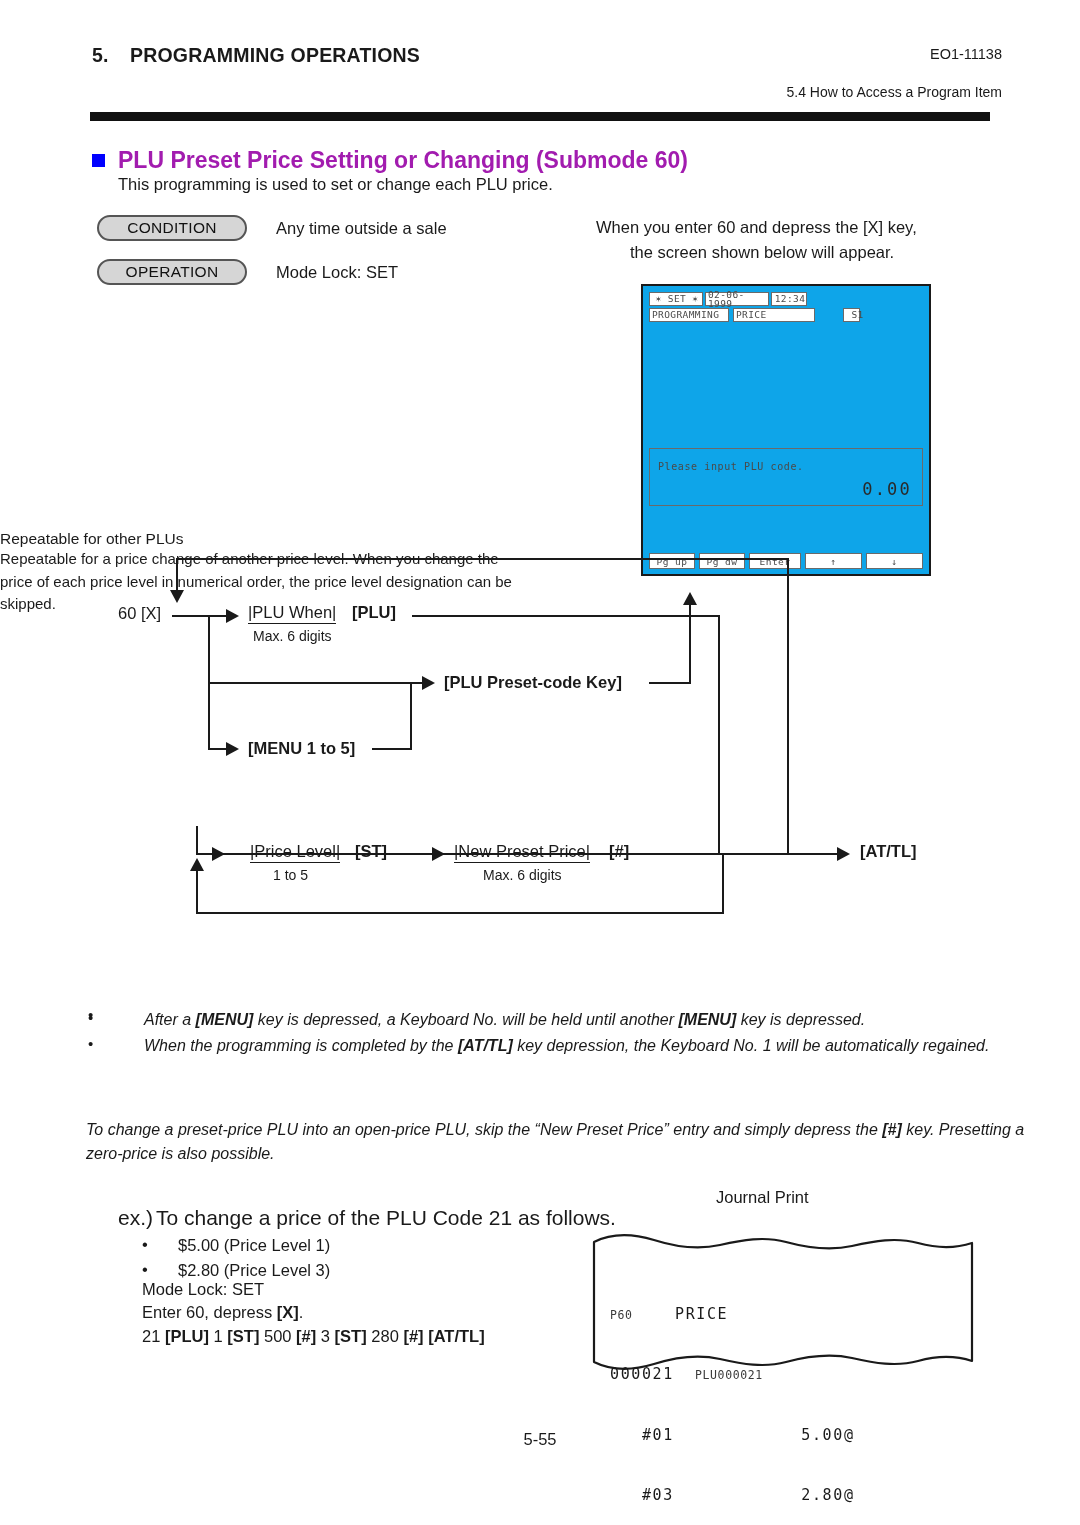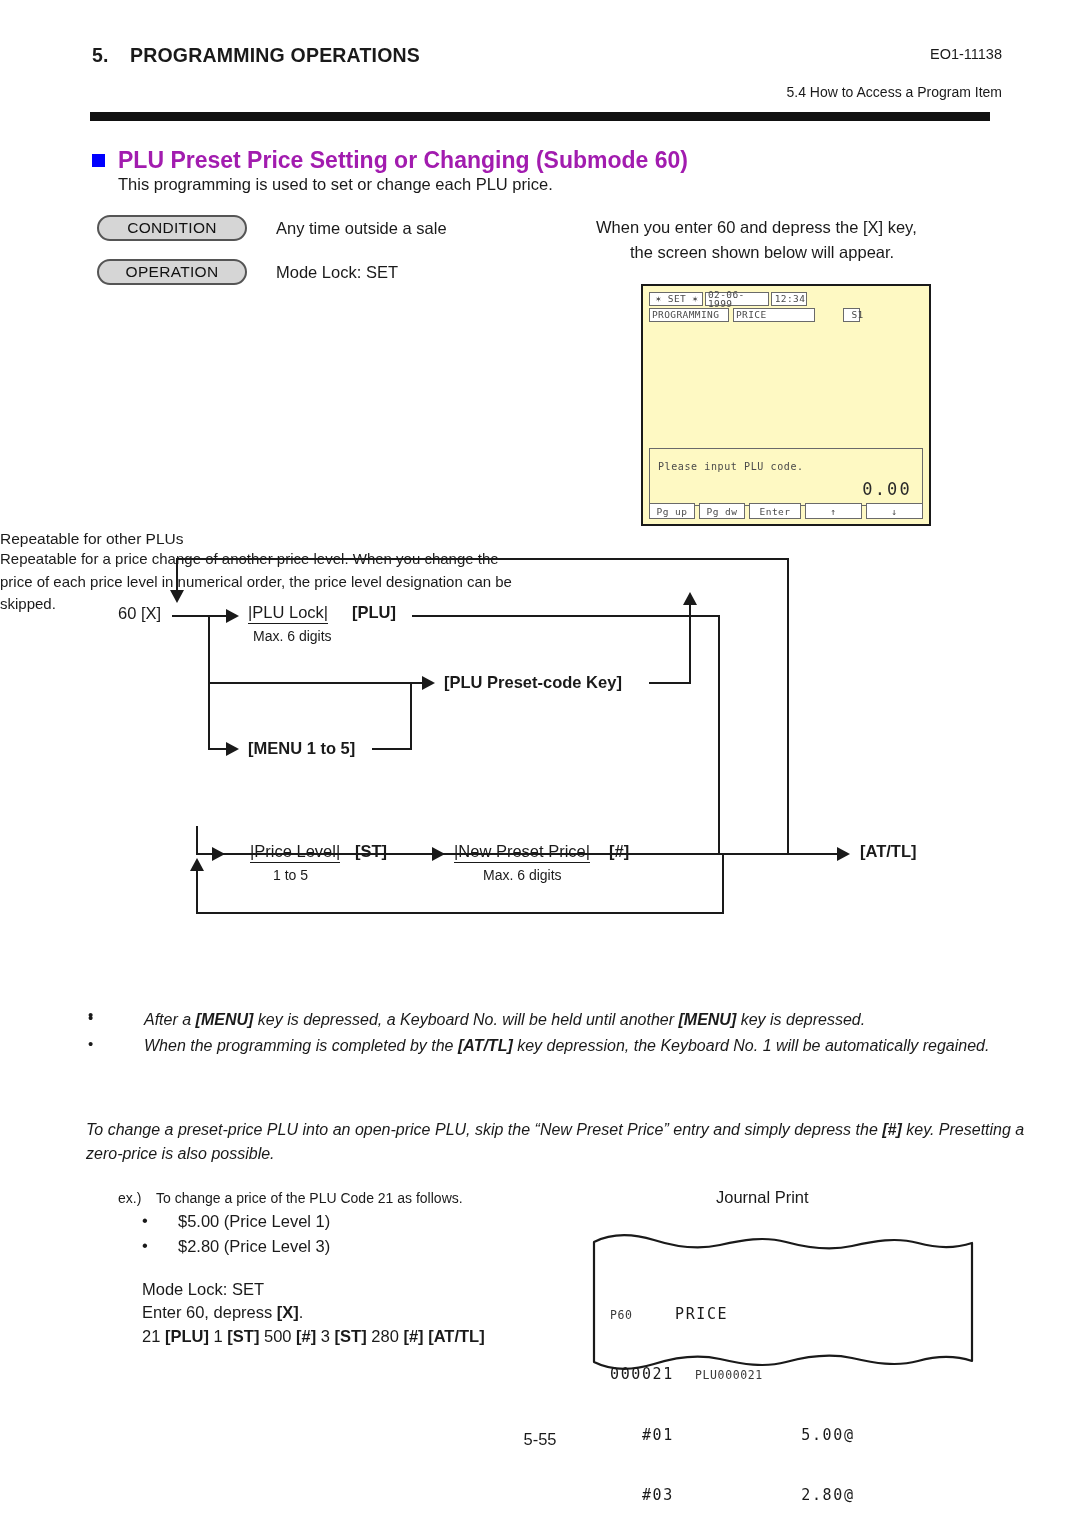--- a/index.html
+++ b/index.html
@@ -64,23 +64,23 @@
   #condition-pill { left: 97px; top: 215px; }
   #operation-pill { left: 97px; top: 259px; }
   #condition-text { left: 276px; top: 219px; font-size: 16.5px; white-space: nowrap; }
   #operation-text { left: 276px; top: 263px; font-size: 16.5px; white-space: nowrap; }
 
   #screen-note-1 { left: 596px; top: 218px; font-size: 16.5px; white-space: nowrap; }
   #screen-note-2 { left: 630px; top: 243px; font-size: 16.5px; white-space: nowrap; }
 
   
   #lcd-screen {
-    left: 641px; top: 284px; width: 290px; height: 242px;
+    left: 641px; top: 284px; width: 290px; height: 292px;
     border: 2px solid #1a1a1a;
-    background: #fef9c3;
+    background: #0ea5e9;
     box-sizing: border-box;
   }
   #lcd-inner { position: absolute; left: 4px; top: 4px; right: 4px; bottom: 4px; }
   .lcd-box {
     position: absolute;
     border: 1px solid #6a6a6a;
     font-family: "DejaVu Sans Mono", monospace;
     font-size: 9.5px;
     color: #4a4a4a;
     box-sizing: border-box;
@@ -171,21 +171,21 @@
   }
   .note-text b { font-style: italic; font-weight: bold; }
   #para-openprice {
     left: 86px; top: 1118px; width: 940px;
     font-style: italic; font-size: 16px; line-height: 1.48;
   }
   #para-openprice b { font-weight: bold; font-style: italic; }
 
   
   #example-block { left: 118px; top: 1190px; width: 470px; }
-  #ex-lead { position: relative; font-size: 14px; white-space: nowrap; }
+  #ex-lead { position: relative; font-size: 21px; white-space: nowrap; margin-top: 16px; }
   #ex-lead .ex-tag { display: inline-block; width: 38px; }
   .ex-bullet-row {
     position: relative; padding-left: 60px; font-size: 16.5px; margin-top: 6px;
   }
   .ex-bullet-row .dot { position: absolute; left: 24px; top: -1px; }
   #ex-steps { position: absolute; left: 24px; top: 88px; font-size: 16.5px; line-height: 1.42; }
   #ex-keyseq { font-weight: bold; font-size: 16.5px; white-space: nowrap; }
   #ex-keyseq span.num { font-weight: normal; }
 
   
@@ -266,21 +266,21 @@
   <div class="arrow-d" style="left:170px; top:60px;"></div>
   <div class="ln vln" style="left:787px; top:28px; height:296px;"></div>
 
   <div class="flow-label" style="left:118px; top:74px;">60  [X]</div>
   <div class="ln hln" style="left:172px; top:85px; width:40px;"></div>
 
   <div class="ln vln" style="left:208px; top:85px; height:135px;"></div>
 
   <div class="ln hln" style="left:208px; top:85px; width:20px;"></div>
   <div class="arrow-r" style="left:226px; top:79px;"></div>
-  <div class="boxed-entry" style="left:248px; top:73px;">|PLU Lock|</div>
+  <div class="boxed-entry" style="left:248px; top:73px;">|PLU When|</div>
   <div class="flow-label b" style="left:352px; top:73px;">[PLU]</div>
   <div class="flow-sub" style="left:253px; top:98px;">Max. 6 digits</div>
   <div class="ln hln" style="left:412px; top:85px; width:308px;"></div>
 
   <div class="ln hln" style="left:208px; top:152px; width:216px;"></div>
   <div class="arrow-r" style="left:422px; top:146px;"></div>
   <div class="flow-label b" style="left:444px; top:143px;">[PLU Preset-code Key]</div>
   <div class="ln hln" style="left:649px; top:152px; width:42px;"></div>
   <div class="ln vln" style="left:689px; top:75px; height:78px;"></div>
   <div class="arrow-u" style="left:683px; top:62px;"></div>

